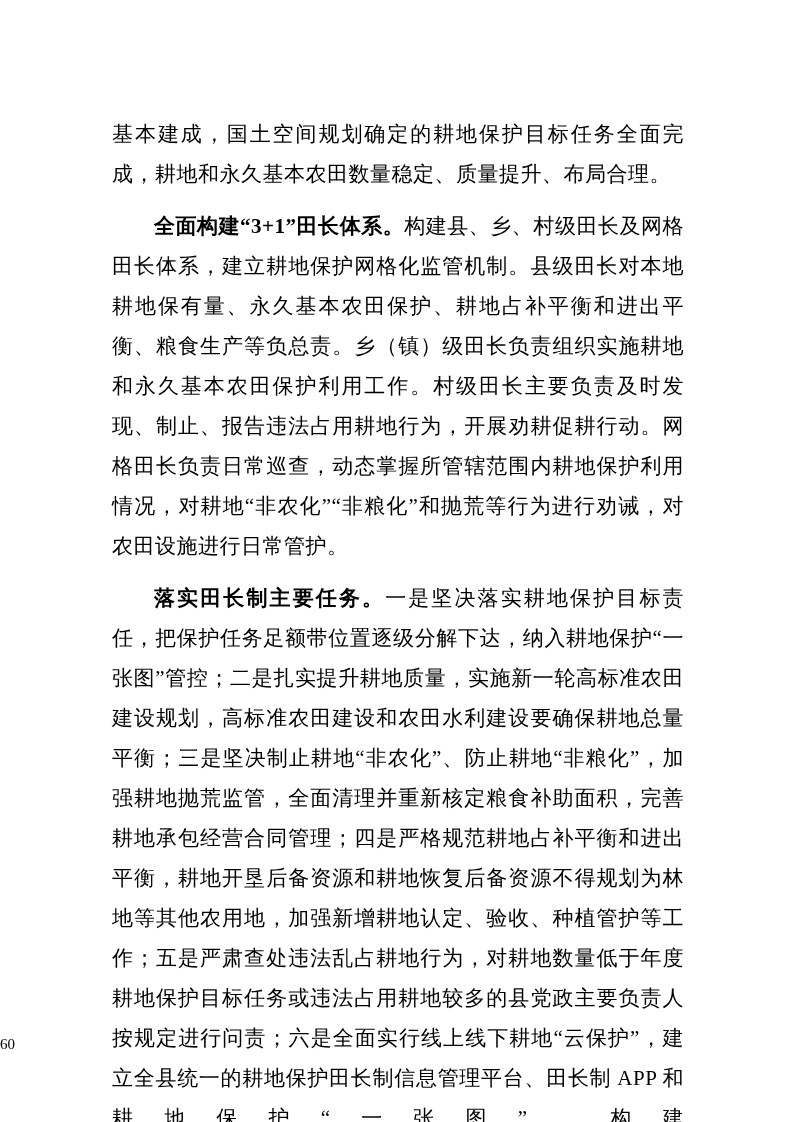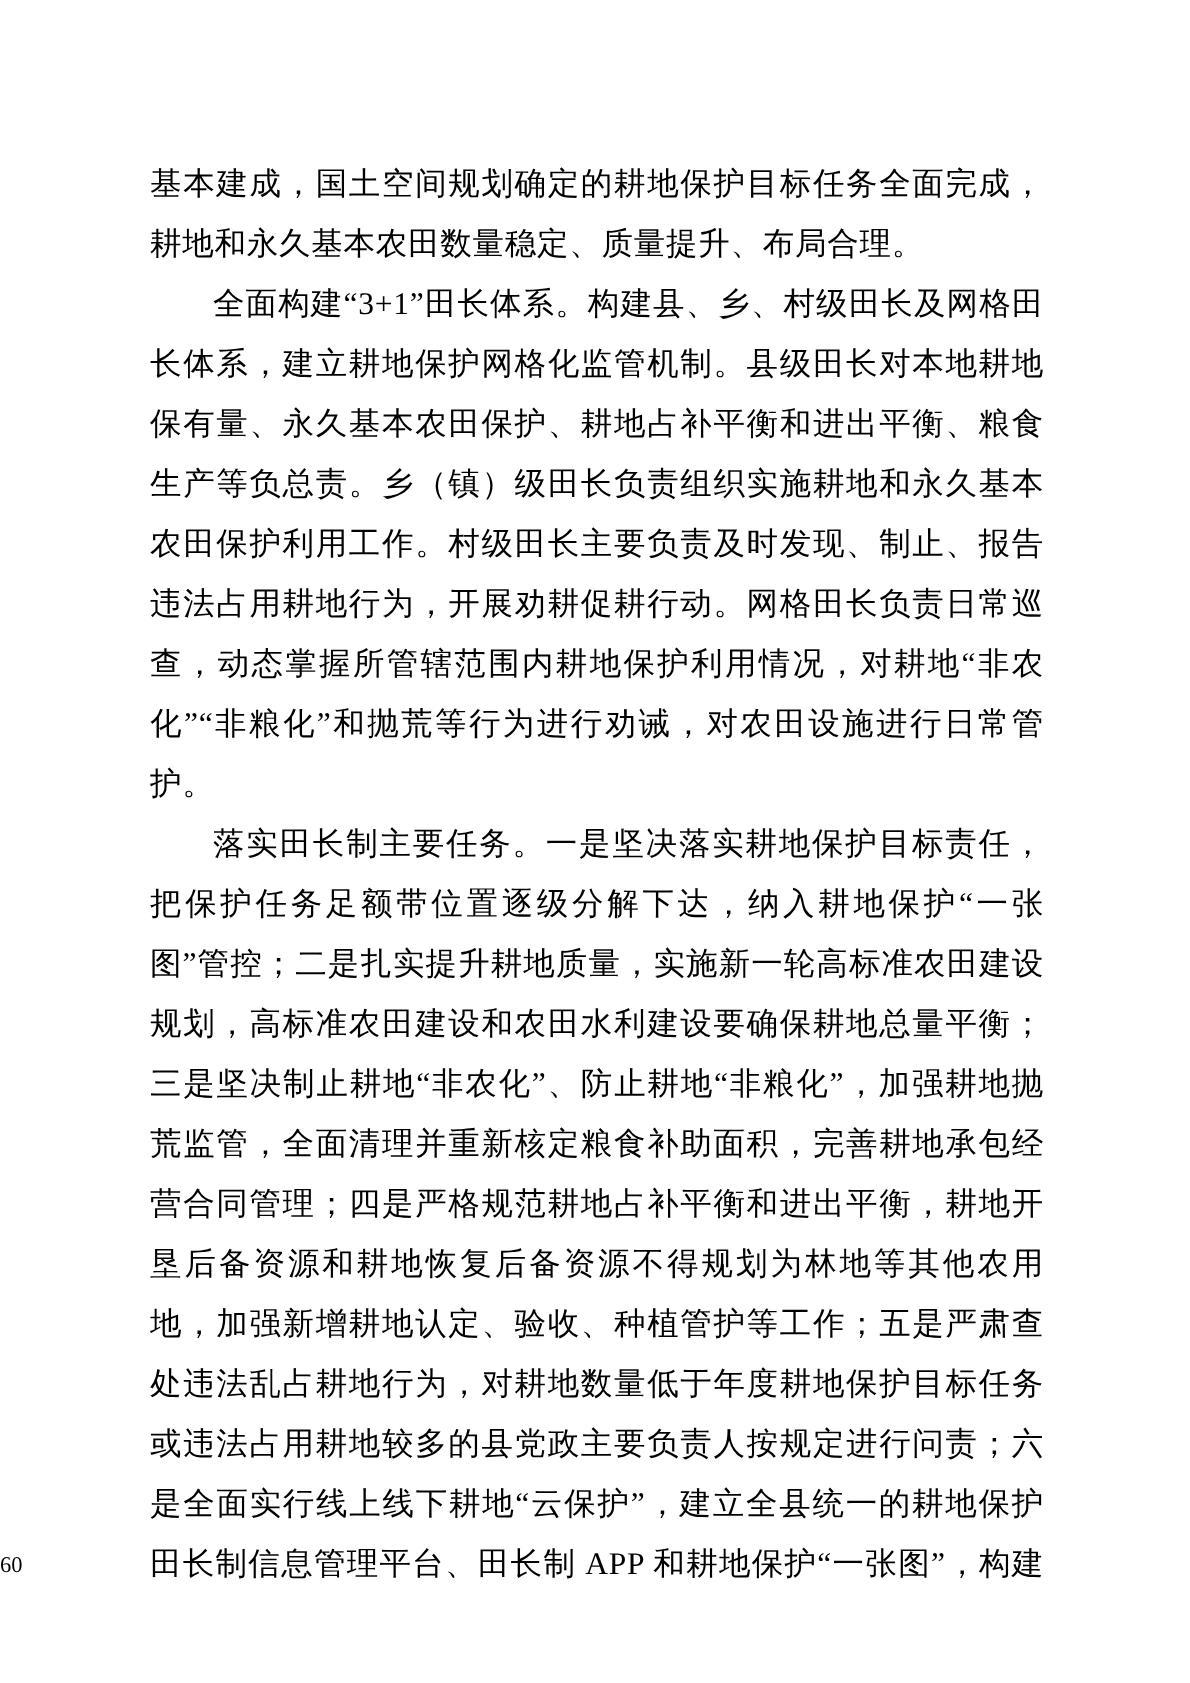--- a/index.html
+++ b/index.html
@@ -21,30 +21,30 @@
     left: 100px;
     top: 102px;
     width: 596px;
     font-size: 21px;
     line-height: 40px;
     text-align: justify;
     text-justify: inter-character;
     letter-spacing: 0.5px;
   }
   .paragraph {
-    margin: 0;
+    margin: 12px;
   }
   .paragraph.indent {
     text-indent: 2em;
   }
   .paragraph.continues {
     text-align-last: justify;
   }
   .paragraph-lead {
-    font-weight: normal;
+    font-weight: bold;
   }
   .page-footer {
     position: absolute;
     top: 1034px;
     left: 0;
     width: 100%;
     font-size: 15px;
     line-height: 20px;
   }
 </style>

